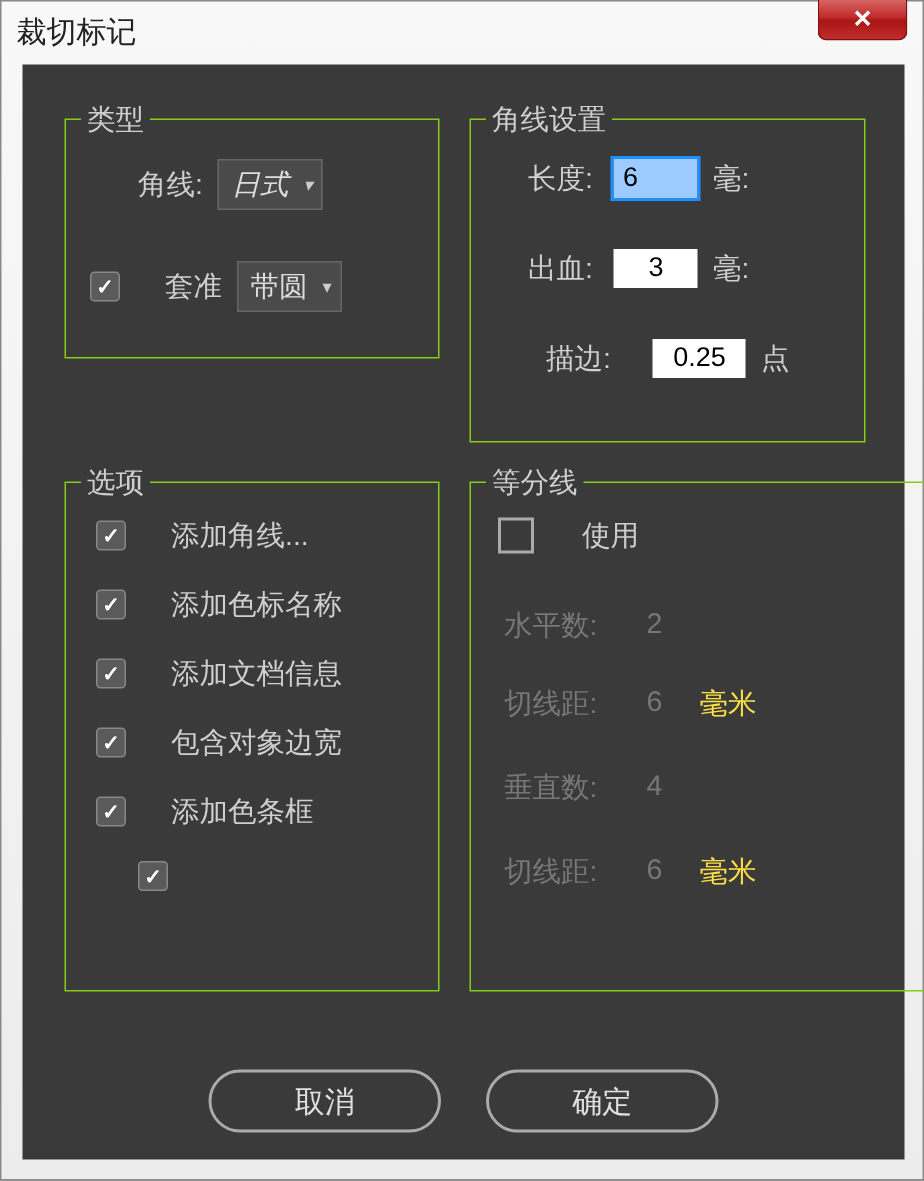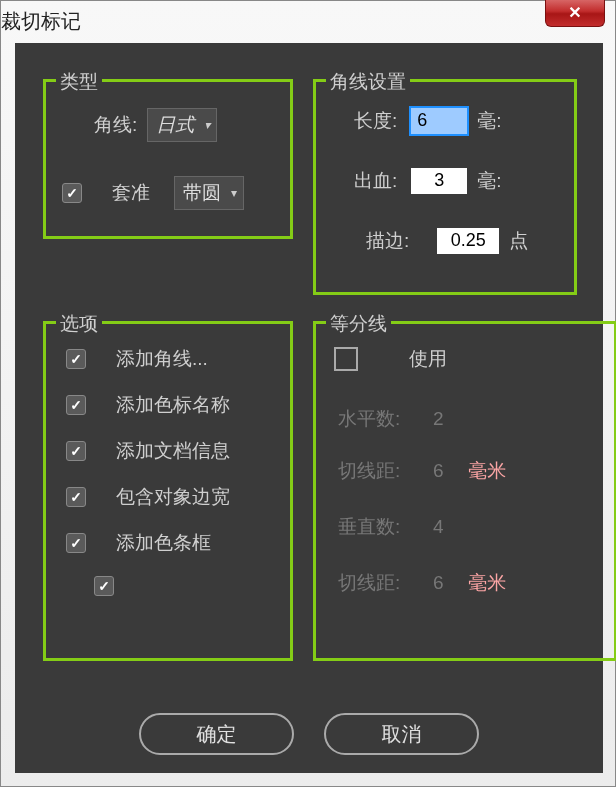--- a/index.html
+++ b/index.html
@@ -15,20 +15,21 @@
       height: 787px;
       background: linear-gradient(#f8f8f8, #ececec);
       border: 1px solid #888;
       position: relative;
     }
     .titlebar {
       height: 40px;
       position: relative;
       display: flex;
       align-items: center;
+      padding-left: 10px;
     }
     .title-text {
       font-size: 20px;
       color: #222;
     }
     .close-btn {
       position: absolute;
       right: 10px;
       top: -2px;
       width: 60px;
@@ -50,21 +51,21 @@
       left: 14px;
       top: 42px;
       width: 588px;
       height: 730px;
       background: #3a3a3a;
       color: #d0d0d0;
       font-size: 19px;
     }
     .fieldset {
       position: absolute;
-      border: 3px solid #84cc16;
+      border: 1px solid #84cc16;
       padding-left: 44px;
     }
     .fieldset-label {
       position: absolute;
       top: -13px;
       left: 10px;
       background: #3a3a3a;
       padding: 0 4px;
       font-size: 19px;
       color: #cfcfcf;
@@ -146,21 +147,21 @@
     .input-field.focused .val {
       background: #9ecbff;
     }
     .input-disabled {
       color: #777;
       width: 40px;
       text-align: center;
       display: inline-block;
     }
     .unit { margin-left: 10px; color: #cfcfcf; }
-    .unit-dim { margin-left: 10px; color: #fca5a5; }
+    .unit-dim { margin-left: 10px; color: #fde047; }
     .opt-list .row { position: static; margin-bottom: 20px; }
     .opt-list { position: absolute; left: 20px; top: 22px; }
     .opt-list .indent { margin-left: 28px; }
     .bottom-buttons {
       position: absolute;
       left: 0; bottom: 18px;
       width: 100%;
       display: flex;
       justify-content: center;
       gap: 30px;
@@ -197,21 +198,21 @@
       <div class="row" style="left:28px; top:26px;">
         <span class="label">角线:</span>
         <div class="select" style="margin-left:10px;font-style:italic;">
           <span>日式</span>
           <span class="chev">▾</span>
         </div>
       </div>
       <div class="row" style="left:16px; top:94px;">
         <span class="checkbox">✓</span>
         <span class="label">套准</span>
-        <div class="select" style="margin-left:24px;">
+        <div class="select" style="margin-left:10px;">
           <span>带圆</span>
           <span class="chev">▾</span>
         </div>
       </div>
     </div>
 
     <div class="fieldset fs-corner">
       <div class="fieldset-label">角线设置</div>
       <div class="row" style="left:18px; top:26px;">
         <span class="label">长度:</span>
@@ -260,21 +261,21 @@
           <span class="label">添加色条框</span>
         </div>
         <div class="row indent">
           <span class="checkbox">✓</span>
         </div>
       </div>
     </div>
 
     <div class="fieldset fs-div">
       <div class="fieldset-label">等分线</div>
-      <div class="row" style="left:18px; top:22px;gap:19px;">
+      <div class="row" style="left:18px; top:22px;">
         <span class="checkbox-lg"></span>
         <span class="label">使用</span>
       </div>
       <div class="row" style="left:22px; top:82px;">
         <span class="label-dim">水平数:</span>
         <span class="input-disabled" style="margin-left:18px;">2</span>
       </div>
       <div class="row" style="left:22px; top:134px;">
         <span class="label-dim">切线距:</span>
         <span class="input-disabled" style="margin-left:18px;">6</span>
@@ -286,21 +287,21 @@
       </div>
       <div class="row" style="left:22px; top:246px;">
         <span class="label-dim">切线距:</span>
         <span class="input-disabled" style="margin-left:18px;">6</span>
         <span class="unit-dim">毫米</span>
       </div>
     </div>
 
     <div class="bottom-buttons">
       <div class="pill-btn">
+        <span>取消</span>
+      </div>
+      <div class="pill-btn">
         <span>确定</span>
-      </div>
-      <div class="pill-btn">
-        <span>取消</span>
       </div>
     </div>
 
   </div>
 </div>
 
 </body></html>

